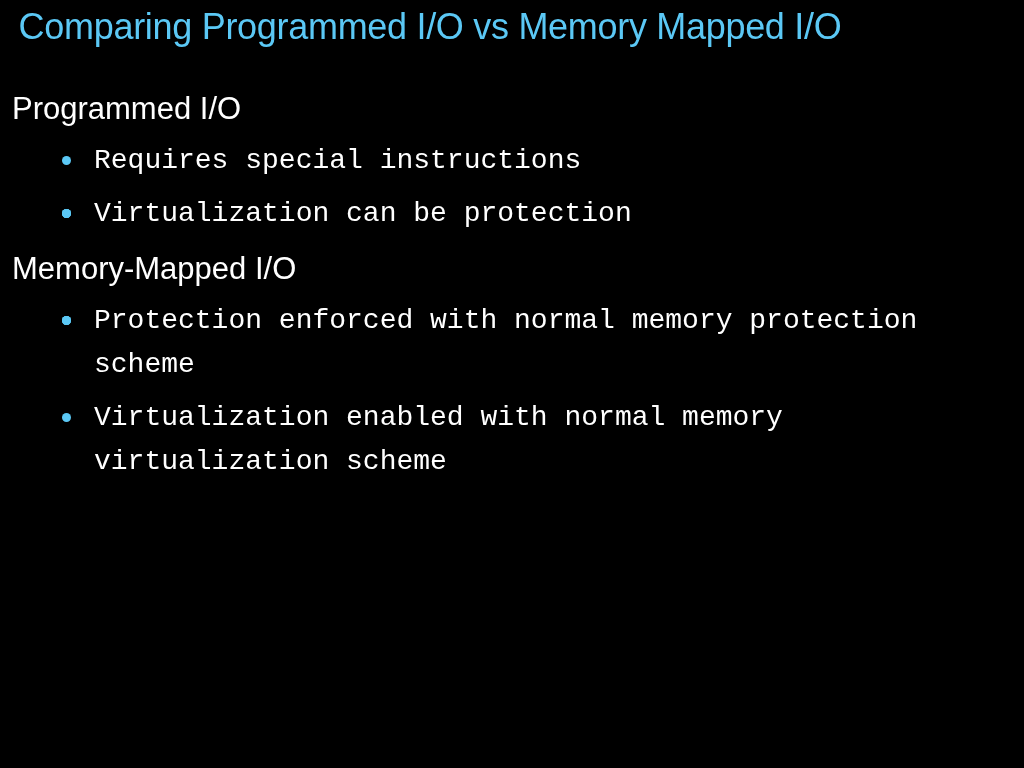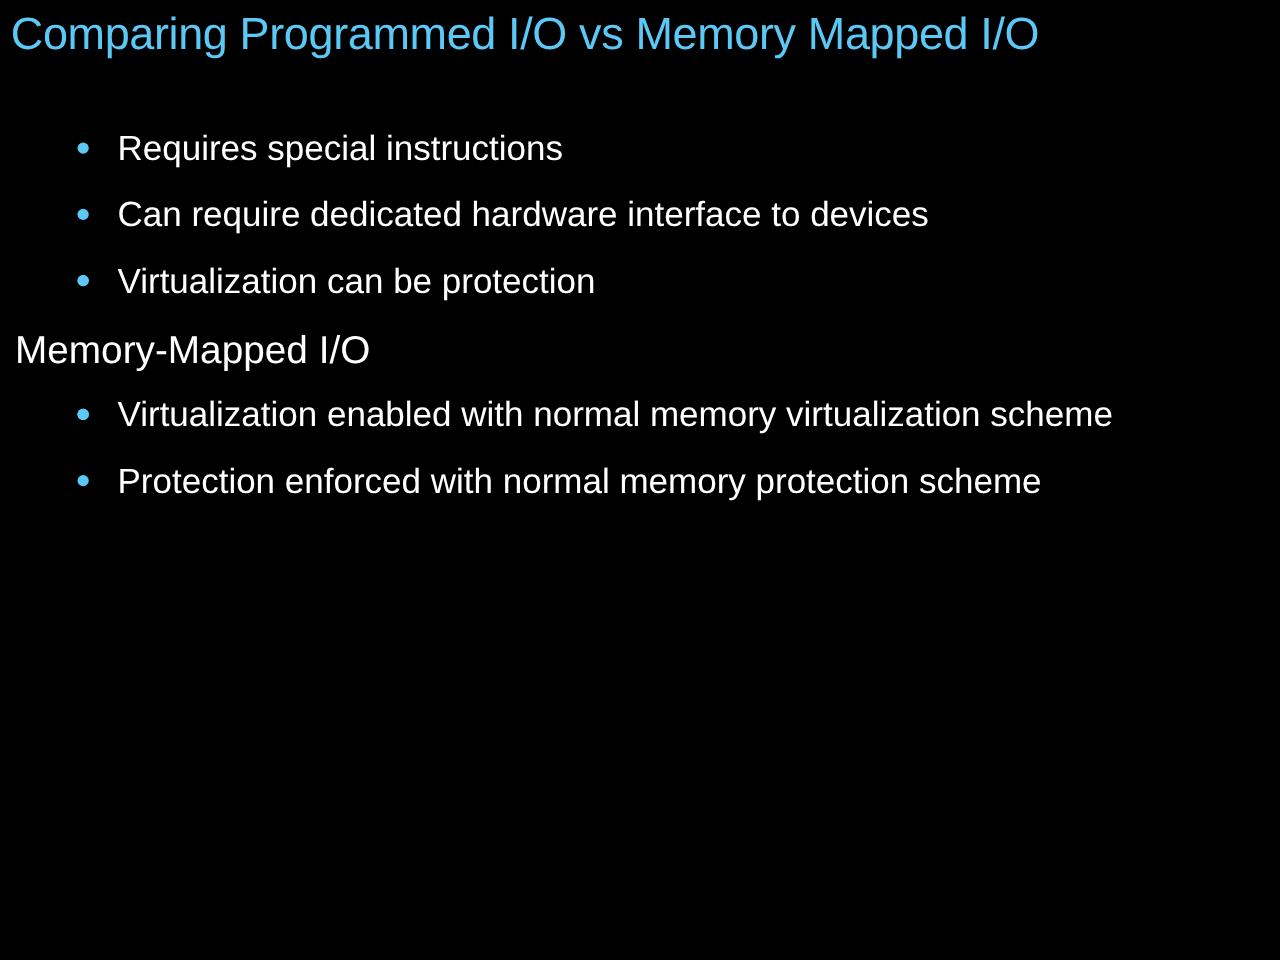--- a/index.html
+++ b/index.html
@@ -1,42 +1,43 @@
 <!DOCTYPE html>
 <html><head>
 <meta charset="utf-8">
 <style>
   html, body { margin:0; padding:0; }
   body { width:1024px; height:768px; background:#000; overflow:hidden; position:relative;
          font-family:"Liberation Sans", "DejaVu Sans", sans-serif; color:#fff; }
-  .title { position:absolute; left:0; top:6px; width:840px; text-align:center;
+  .title { position:absolute; left:10px; top:6px; width:840px; text-align:center;
            font-size:36px; color:#5bc8f5; white-space:nowrap; letter-spacing:-0.3px; }
   .content { position:absolute; left:12px; top:88px; width:1005px; }
   .heading { font-size:31px; line-height:42px; margin:0; }
-  ul { list-style:none; margin:0; padding:0; }
+  ul { list-style:none; margin:0; padding:0;font-family:Liberation Mono, monospace; }
   li { position:relative; padding-left:82px; font-size:28px; line-height:44px; margin-top:9px; }
   li .dot { position:absolute; left:50px; top:17px; width:9px; height:9px; border-radius:50%; background:#5bc8f5; }
   .sec1 { margin-bottom:12px; }
 </style>
 </head>
 <body>
 
 <div class="title">Comparing Programmed I/O vs Memory Mapped I/O</div>
 
 <div class="content">
   <div class="sec1">
+    <div class="heading">Programmed I/O</div>
     <ul>
       <li><span class="dot"></span><span>Requires special instructions</span></li>
-      <li><span class="dot"></span><span>Can require dedicated hardware interface to devices</span></li>
+      <li><span class="dot"></span></li>
       <li><span class="dot"></span></li>
       <li><span class="dot"></span><span>Virtualization can be protection</span></li>
     </ul>
   </div>
   <div>
     <div class="heading">Memory-Mapped I/O</div>
     <ul>
       <li><span class="dot"></span></li>
       <li><span class="dot"></span></li>
+      <li><span class="dot"></span><span>Protection enforced with normal memory protection scheme</span></li>
       <li style="width:800px;"><span class="dot"></span><span>Virtualization enabled with normal memory virtualization scheme</span></li>
-      <li><span class="dot"></span><span>Protection enforced with normal memory protection scheme</span></li>
     </ul>
   </div>
 </div>
 
 </body></html>

